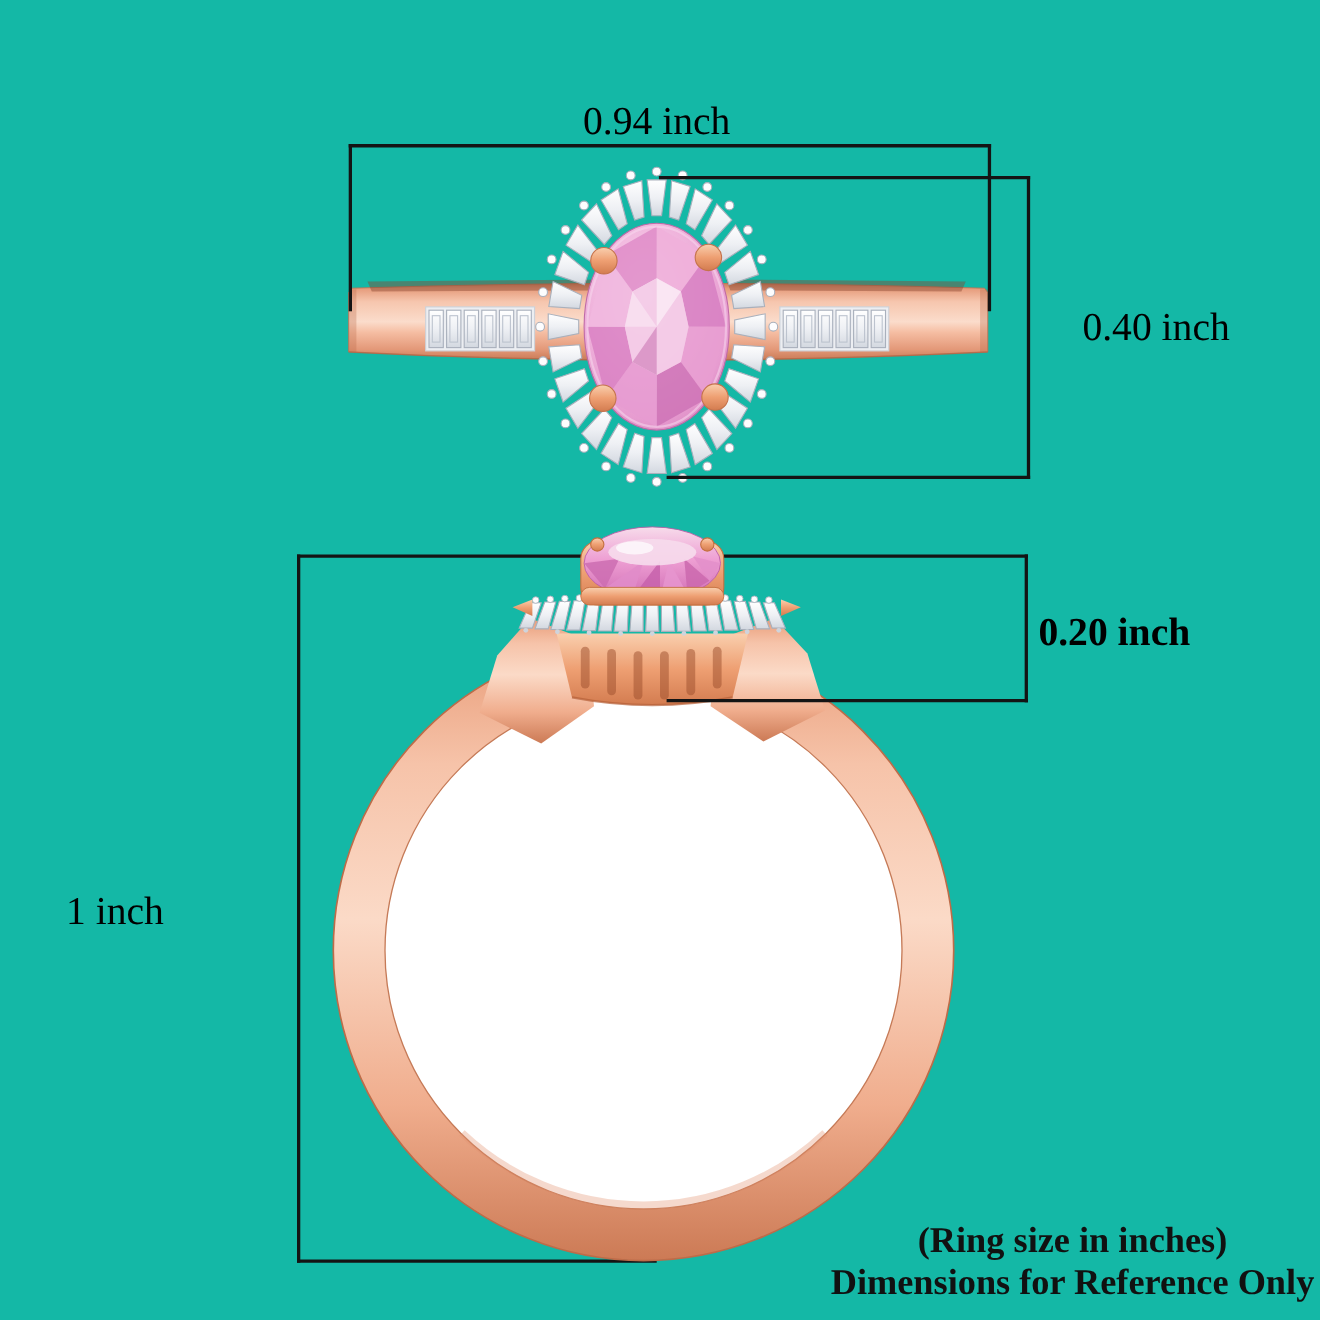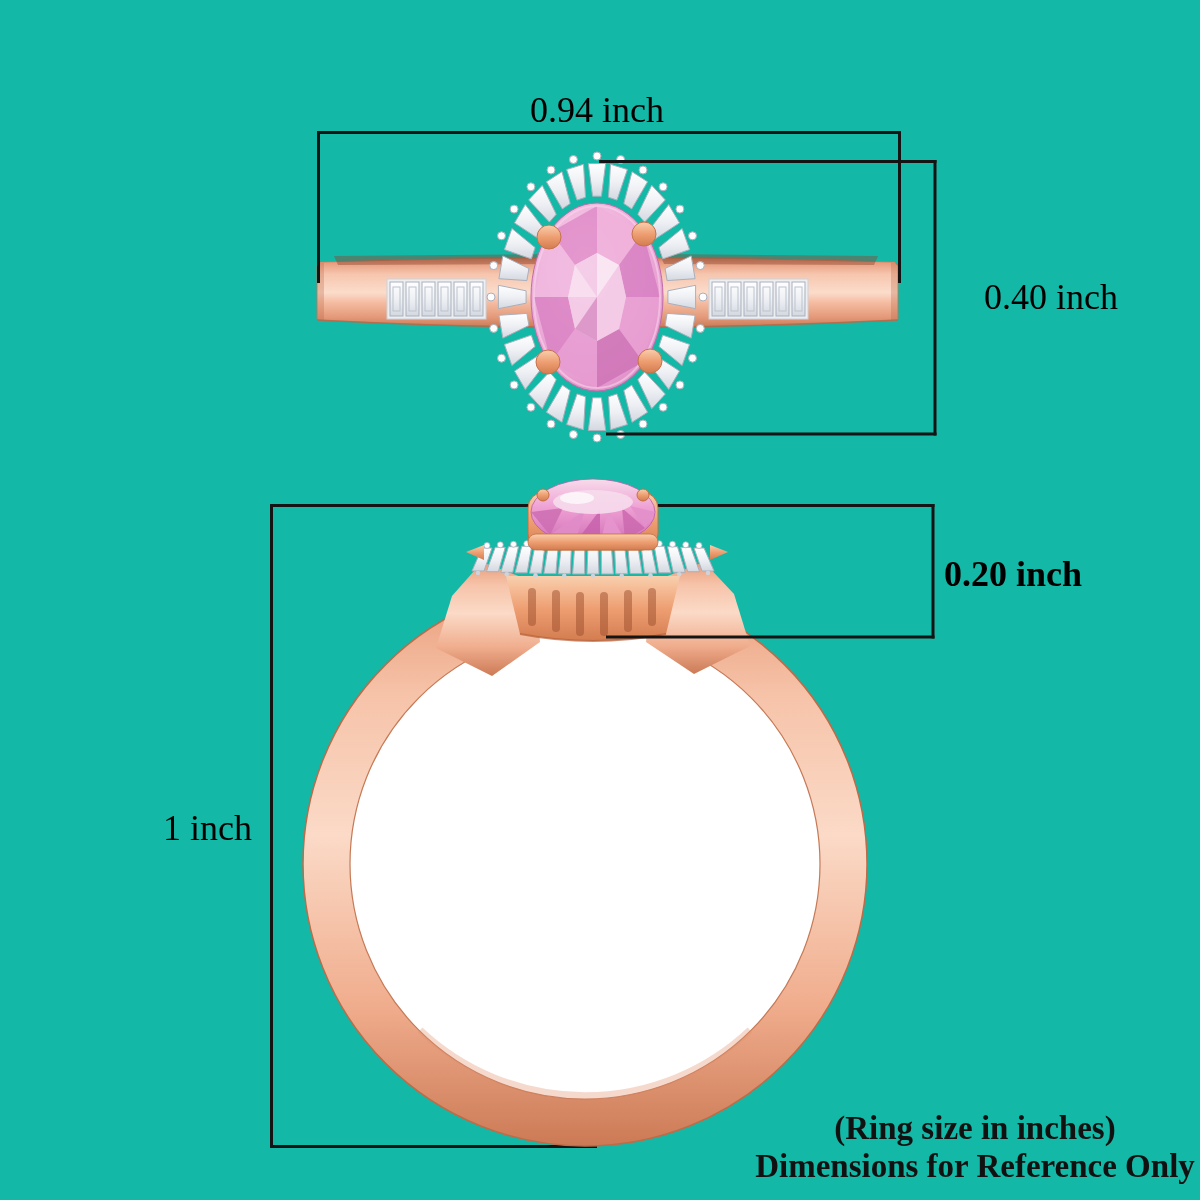--- a/index.html
+++ b/index.html
@@ -6,21 +6,21 @@
   .canvas{
     position:relative;width:1200px;height:1200px;background:#14b8a6;overflow:hidden;
     font-family:"Liberation Serif","DejaVu Serif",serif;color:#000;
   }
   svg{position:absolute;left:0;top:0;}
   .dim{
     position:absolute;font-size:36px;line-height:40px;color:#000;
     white-space:nowrap;letter-spacing:0px;
   }
   .dim.center{text-align:center;}
-  .dim.right{text-align:right;}
+  .dim.right{text-align:left;}
   .footer-line{
     position:absolute;font-weight:bold;font-size:33px;line-height:38px;
     text-align:center;white-space:nowrap;color:#111;
   }
 </style>
 </head>
 <body>
 
 <div class="canvas">
 

